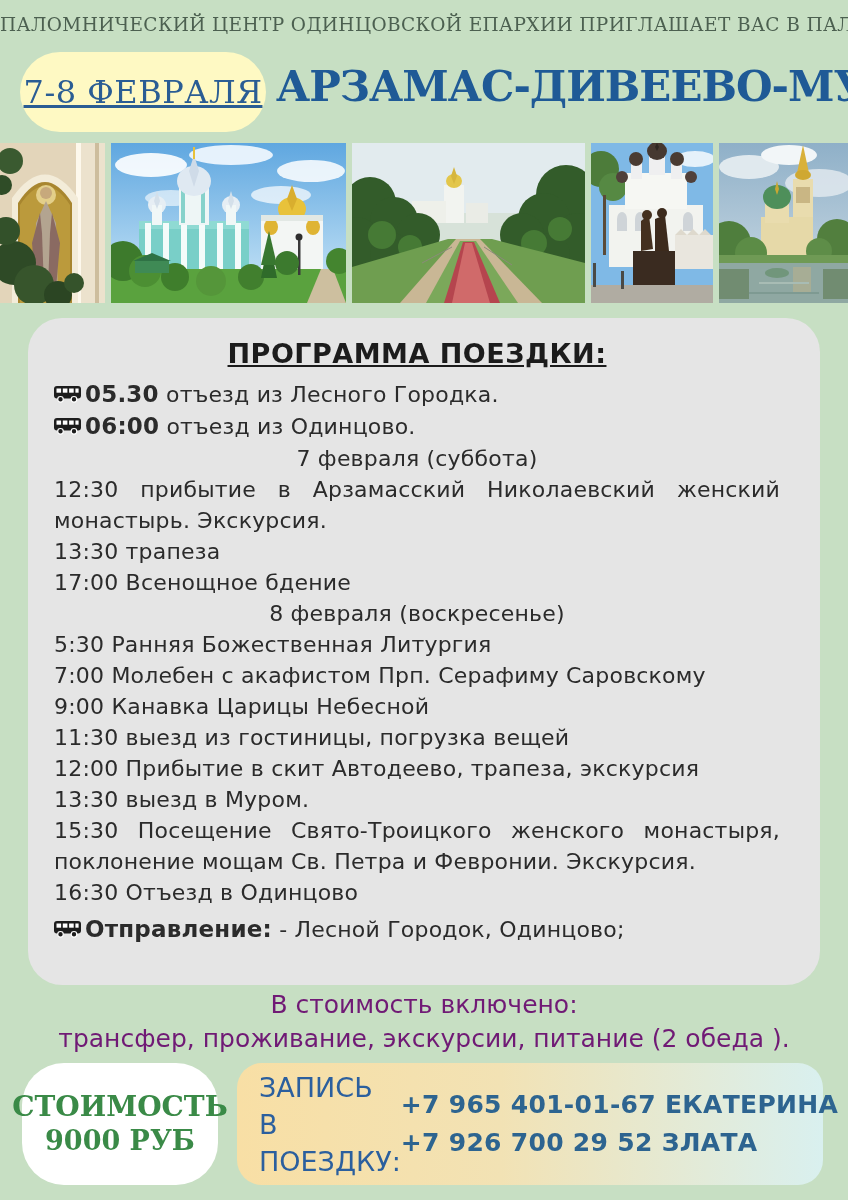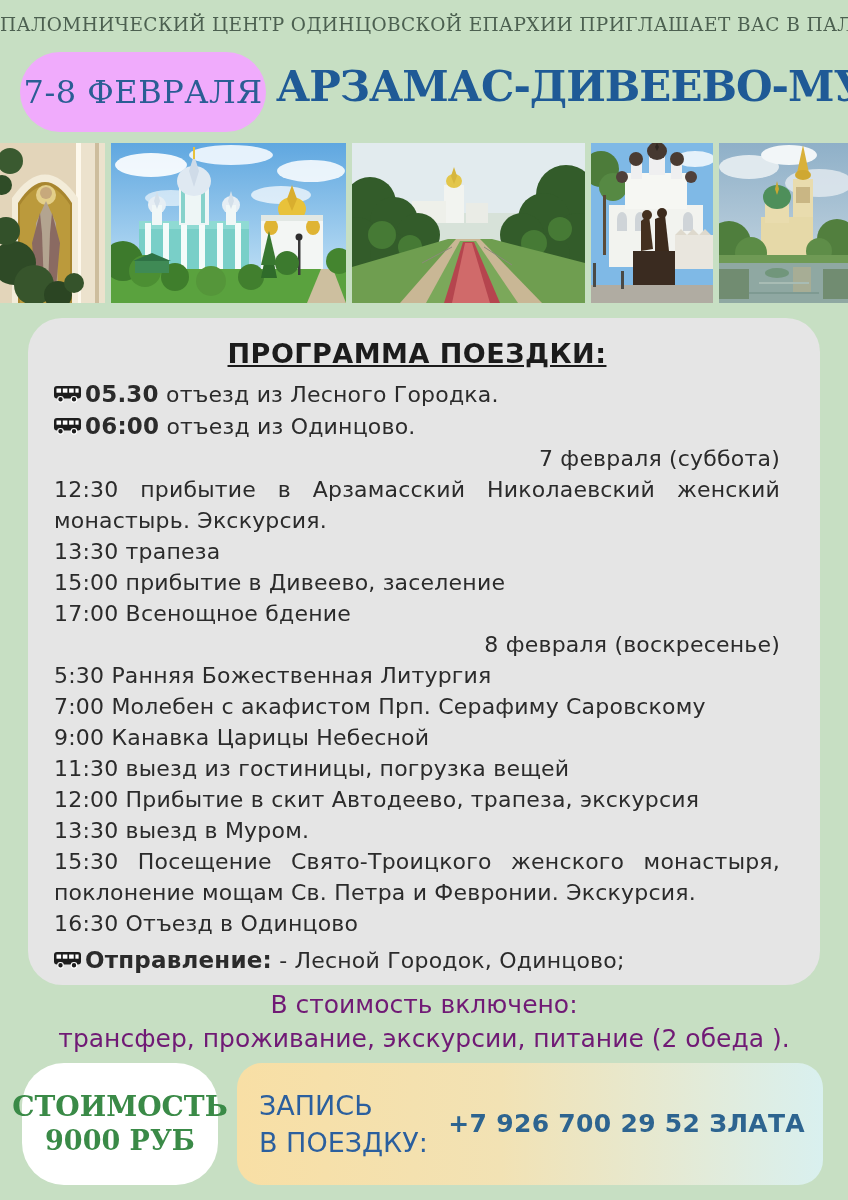--- a/index.html
+++ b/index.html
@@ -12,24 +12,25 @@
   .header-line{
     position:absolute;top:14px;left:0;width:848px;
     text-align:center;white-space:nowrap;
     font-family:"DejaVu Serif",serif;
     font-size:18.5px;letter-spacing:.4px;
     color:#4c6050;
   }
   .title-row{position:absolute;top:48px;left:0;width:848px;height:95px;}
   .date-badge{
     position:absolute;left:20px;top:4px;width:246px;height:80px;
-    background:#f0abfc;border-radius:42px;
+    background:#fef9c3;border-radius:42px;
     display:flex;align-items:center;justify-content:center;
     font-family:"DejaVu Serif",serif;font-size:32px;color:#2a5d94;
     letter-spacing:.5px;
+    text-decoration:underline;
   }
   .main-title{
     position:absolute;left:276px;top:14px;width:566px;
     text-align:center;font-family:"DejaVu Serif",serif;
     font-weight:bold;font-size:42px;color:#1f5a96;letter-spacing:-1px;
     white-space:nowrap;
   }
   .photos{position:absolute;top:143px;left:0;width:848px;height:160px;display:flex;gap:6px;}
   .photos svg{display:block;height:160px;}
 
@@ -39,21 +40,21 @@
     padding:16px 40px 12px 26px;
   }
   .program-heading{
     text-align:center;font-size:27px;font-weight:bold;
     text-decoration:underline;color:#1c1c1c;margin:4px 0 10px 0;
     letter-spacing:.5px;
   }
   .prog-line{
     font-size:22px;color:#2b2b2b;line-height:31px;letter-spacing:.2px;
   }
-  .prog-line.day{text-align:right;}
+  .prog-line.day{text-align:center;}
   .prog-line.justify{text-align:justify;}
   .prog-line.bus-bold{margin-top:6px;}
   .prog-line b{font-size:23px;}
   .bus-ic{display:inline-block;vertical-align:-1px;margin-right:4px;}
 
   .included{
     position:absolute;top:988px;left:0;width:848px;text-align:center;
     color:#701a75;font-size:25px;line-height:34px;
   }
   .price-box{
@@ -309,21 +310,20 @@
             <rect x="2.5" y="2.5" width="4.6" height="4.2" fill="#ffffff"></rect>
             <rect x="8.8" y="2.5" width="4.6" height="4.2" fill="#ffffff"></rect>
             <rect x="15.1" y="2.5" width="4.6" height="4.2" fill="#ffffff"></rect>
             <rect x="21.4" y="2.5" width="3.2" height="4.2" fill="#ffffff"></rect>
             <circle cx="6.5" cy="13.3" r="2.8" fill="#1d1d1d" stroke="#ffffff" stroke-width="1.2"></circle>
             <circle cx="20" cy="13.3" r="2.8" fill="#1d1d1d" stroke="#ffffff" stroke-width="1.2"></circle>
           </svg></span><b>06:00</b> <span>отъезд из Одинцово.</span></div>
       <div class="prog-line day">7 февраля (суббота)</div>
       <div class="prog-line justify">12:30 прибытие в Арзамасский Николаевский женский монастырь. Экскурсия.</div>
       <div class="prog-line line">13:30 трапеза</div>
-      <div class="prog-line line">15:00 прибытие в Дивеево, заселение</div>
       <div class="prog-line line">17:00 Всенощное бдение</div>
       <div class="prog-line day">8 февраля (воскресенье)</div>
       <div class="prog-line line">5:30 Ранняя Божественная Литургия</div>
       <div class="prog-line line">7:00 Молебен с акафистом Прп. Серафиму Саровскому</div>
       <div class="prog-line line">9:00 Канавка Царицы Небесной</div>
       <div class="prog-line line">11:30 выезд из гостиницы, погрузка вещей</div>
       <div class="prog-line line">12:00 Прибытие в скит Автодеево, трапеза, экскурсия</div>
       <div class="prog-line line">13:30 выезд в Муром.</div>
       <div class="prog-line justify">15:30 Посещение Свято-Троицкого женского монастыря, поклонение мощам Св. Петра и Февронии. Экскурсия.</div>
       <div class="prog-line line">16:30 Отъезд в Одинцово</div>
@@ -348,15 +348,16 @@
   <div class="price-label">СТОИМОСТЬ</div>
   <div class="price-value">9000 РУБ</div>
 </div>
 
 <div class="booking-box">
   <div class="booking-label">
     <div>ЗАПИСЬ</div>
     <div>В ПОЕЗДКУ:</div>
   </div>
   <div class="phones" id="phone-list">
+      <div class="phone">+7 965 401-01-67 ЕКАТЕРИНА</div>
       <div class="phone">+7 926 700 29 52 ЗЛАТА</div>
     </div>
 </div>
 
 </body></html>

